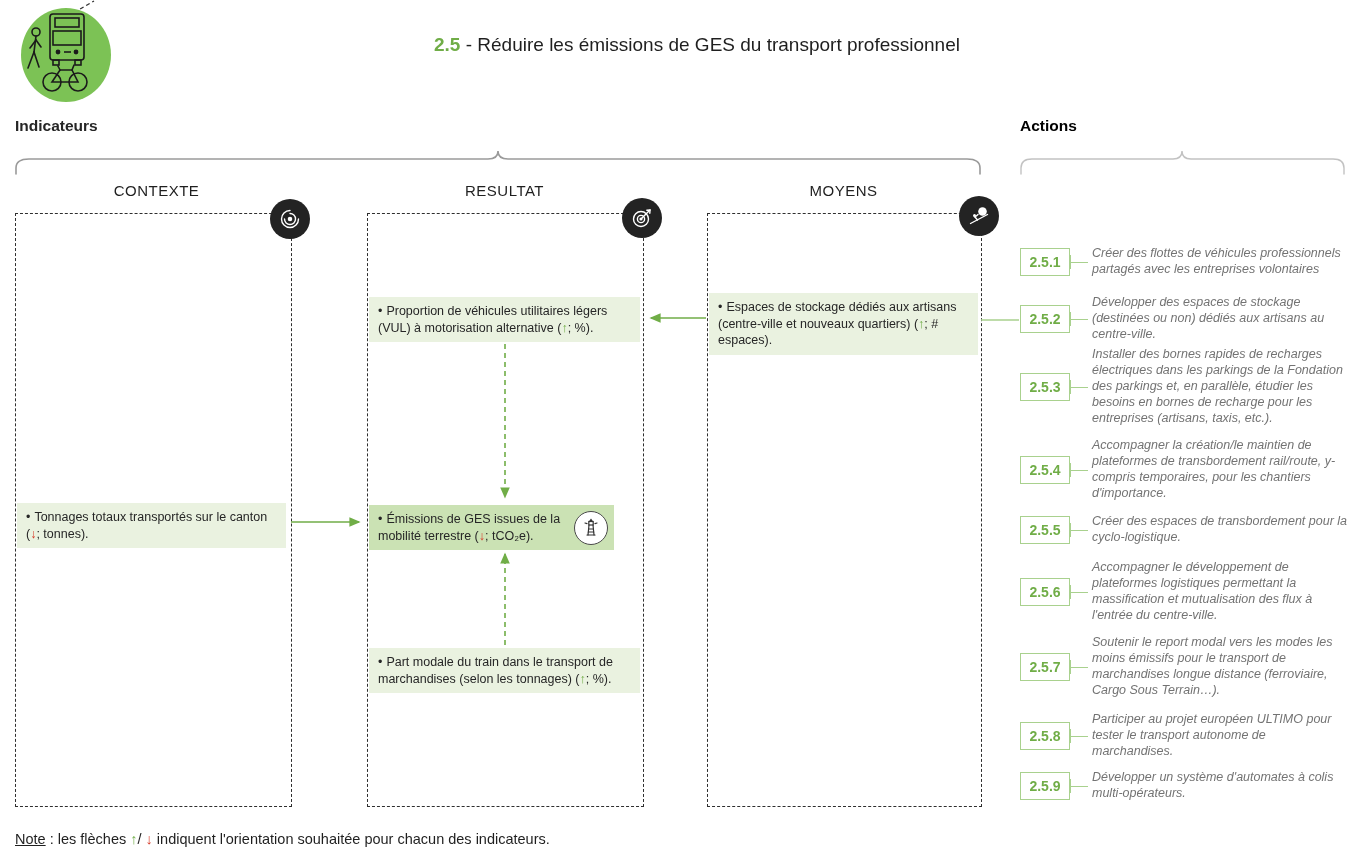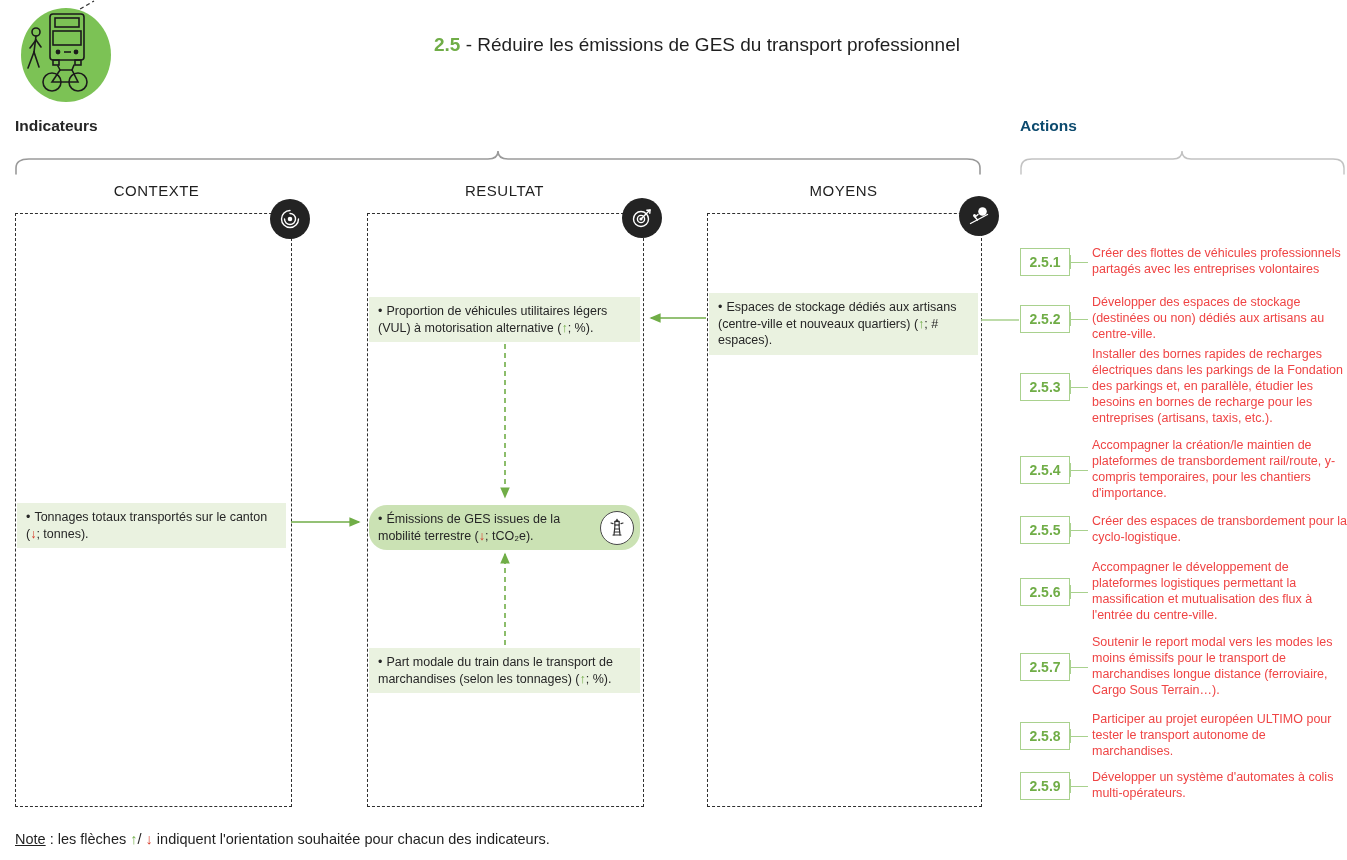--- a/index.html
+++ b/index.html
@@ -6,46 +6,46 @@
   #canvas{
     position:relative;width:1347px;height:860px;background:#ffffff;
     font-family:"Liberation Sans",sans-serif;color:#262626;overflow:hidden;
   }
   .abs{position:absolute;}
   
   .page-title{left:347px;top:34px;width:700px;text-align:center;font-size:19px;color:#1f1f1f;}
   .page-title .badge{color:#70ad47;font-weight:bold;}
   
   .group-label{top:117px;text-align:left;font-size:15.5px;color:#262626;font-weight:bold;}
-  .group-label.gray{color:#0c4a6e;}
+  .group-label.gray{color:#000000;}
   
   .col-header{top:182px;text-align:center;font-size:15px;letter-spacing:.5px;color:#1f1f1f;}
   
   .dash-box{border:1px dashed #2f2f2f;background:transparent;}
   
   .corner-icon{width:40px;height:40px;border-radius:50%;background:#232323;
     display:flex;align-items:center;justify-content:center;z-index:3;}
   
   .ind-item{background:#eaf2e0;padding:6px 9px;font-size:12.5px;line-height:1.32;color:#262626;z-index:2;}
-  .ind-item.flagship{background:#cbe2b4;padding-right:46px;border-radius:18px;}
+  .ind-item.flagship{background:#cbe2b4;padding-right:20px;}
   .bullet{margin-right:4px;}
   .arr{font-weight:bold;}
   .arr[data-dir="up"]{color:#70ad47;}
   .arr[data-dir="down"]{color:#d8402f;}
   .flag-circle{position:absolute;right:6px;top:50%;transform:translateY(-50%);
     width:32px;height:32px;background:#fff;border:1.4px solid #4a4a4a;border-radius:50%;
     display:flex;align-items:center;justify-content:center;}
   
   .action-row{left:1020px;width:327px;display:flex;align-items:center;}
   .action-id{flex:none;width:48px;height:26px;border:1.6px solid #a9d18e;background:#fff;
     color:#70ad47;font-weight:bold;font-size:14px;display:flex;align-items:center;justify-content:center;}
   .action-connector{flex:none;width:22px;height:26px;position:relative;}
   .action-connector::before{content:'';position:absolute;left:0;top:50%;margin-top:-7px;height:14px;border-left:1.6px solid #a9d18e;}
   .action-connector::after{content:'';position:absolute;left:0;right:4px;top:50%;border-top:1.6px solid #a9d18e;}
-  .action-text{flex:1;font-size:12.5px;line-height:1.27;color:#ef4444;}
+  .action-text{flex:1;font-size:12.5px;line-height:1.27;color:#737373;font-style:italic;}
   
   .note{left:15px;top:831px;font-size:14.5px;color:#1f1f1f;}
   .note .nlabel{text-decoration:underline;}
   svg{display:block;}
   .overlay{pointer-events:none;z-index:1;}
 </style>
 </head>
 <body>
 
 <div id="canvas">

